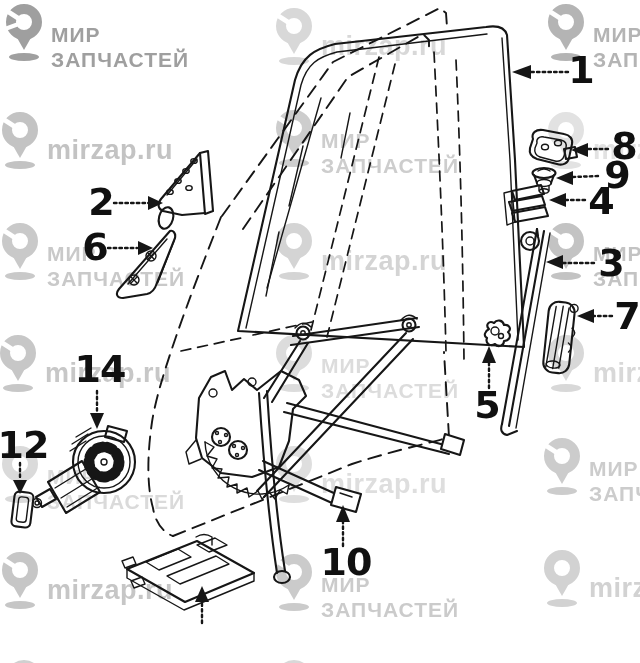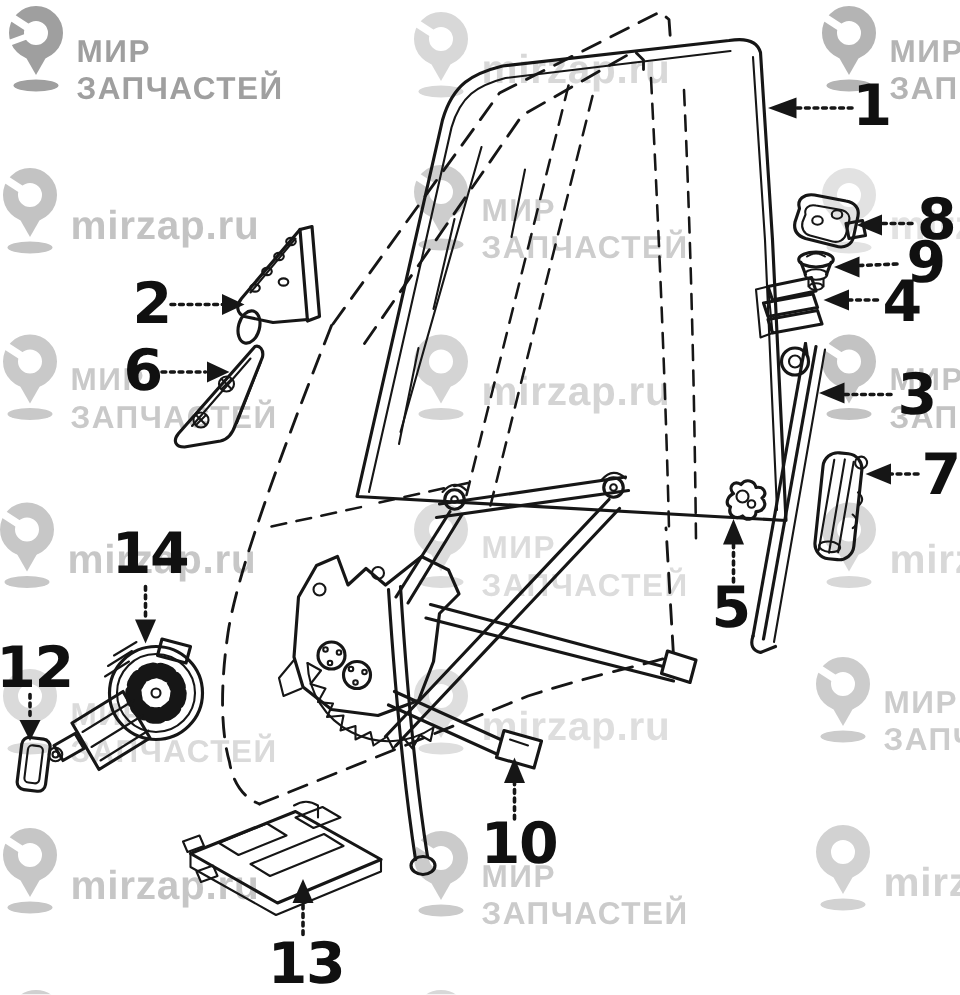--- a/index.html
+++ b/index.html
@@ -444,14 +444,13 @@
   <div class="num" style="left:611px;top:263px">3</div>
   <div class="num" style="left:601px;top:201px">4</div>
   <div class="num" style="left:487px;top:405px">5</div>
   <div class="num" style="left:95px;top:247px">6</div>
   <div class="num" style="left:627px;top:316px">7</div>
   <div class="num" style="left:624px;top:146px">8</div>
   <div class="num" style="left:617px;top:175px">9</div>
   <div class="num" style="left:346px;top:562px">10</div>
   <div class="num" style="left:100px;top:369px">14</div>
   <div class="num" style="left:23px;top:445px">12</div>
-  <div class="num" style="left:204px;top:642px">13</div>
 </div>
 
 </body></html>

